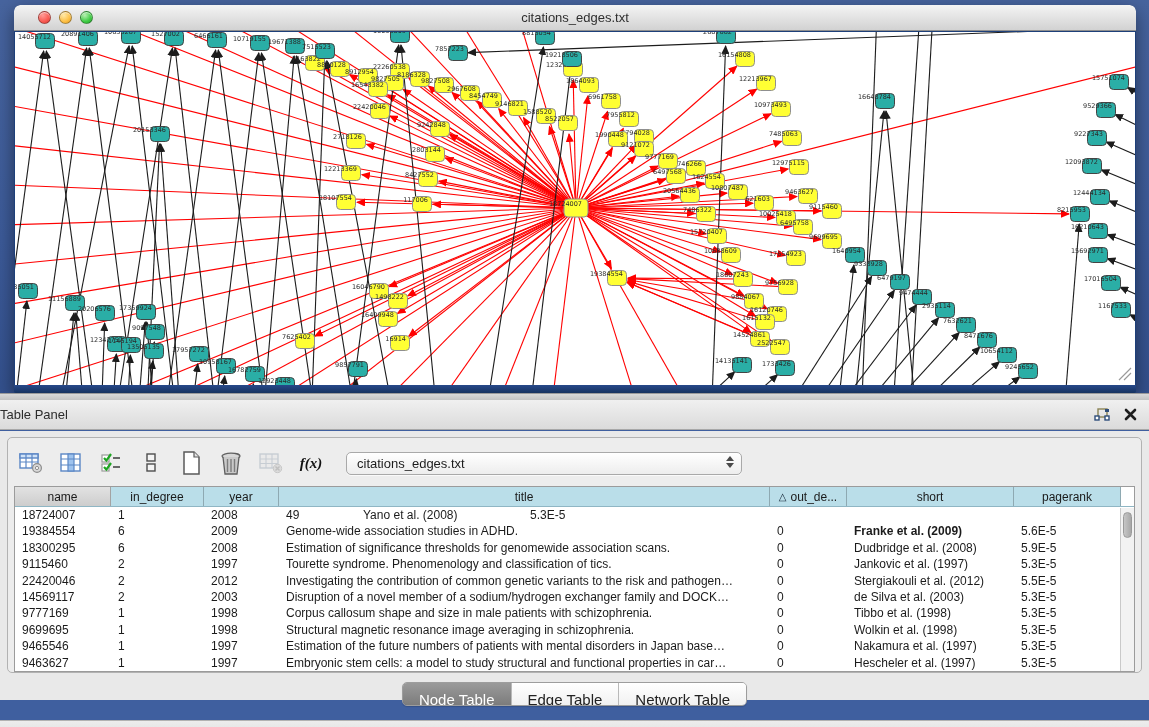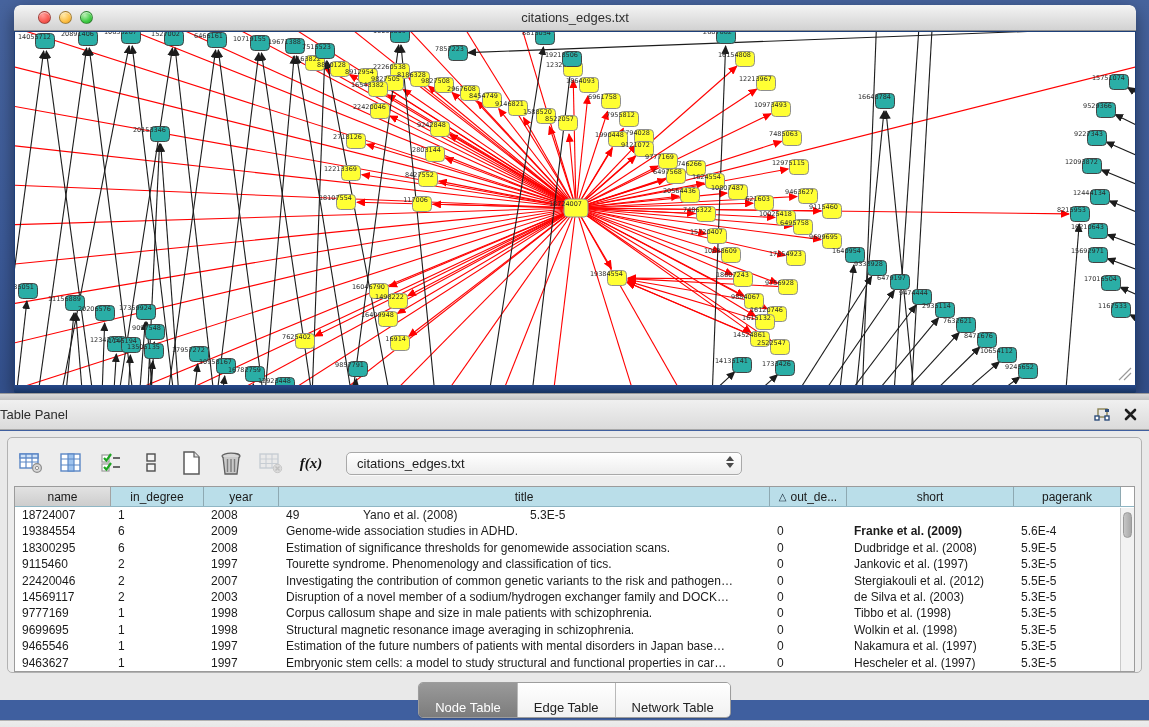--- a/index.html
+++ b/index.html
@@ -66,21 +66,21 @@
   .trow { display:flex; height:16.4px; font-size:12px; color:#1b1b1b; }
   .td { padding-left:7px; white-space:nowrap; overflow:hidden; text-overflow:clip; line-height:16.4px; }
   .vscroll { position:absolute; right:0; top:21px; bottom:0; width:14px; background:#f2f2f2;
              border-left:1px solid #c9c9c9; }
   .vthumb { position:absolute; left:2px; top:4px; width:9px; height:26px; border-radius:5px;
             background:linear-gradient(90deg,#c6c6c6,#a8a8a8); border:1px solid #9a9a9a; }
 
   .tabs { position:absolute; left:0; top:244px; width:100%; display:flex; justify-content:center; }
   .seg { display:flex; border:1px solid #9d9d9d; border-radius:5px; overflow:hidden;
          box-shadow:0 1px 1px rgba(0,0,0,.15); }
-  .seg button { font-family:"Liberation Sans",sans-serif; font-size:13px; padding:17px 16px; height:22px;
+  .seg button { font-family:"Liberation Sans",sans-serif; font-size:15px; padding:8px 16px; height:22px;
                 border:none; background:linear-gradient(180deg,#ffffff,#f1f1f1); color:#222;
                 border-right:1px solid #b9b9b9; cursor:default; }
   .seg button:last-child { border-right:none; }
   .seg button.active { background:linear-gradient(180deg,#9a9a9a,#7c7c7c); color:#fff; }
 
   
   .statusbar { position:absolute; left:0; top:720px; width:1149px; height:27px;
                background:linear-gradient(180deg,#ededed,#d6d6d6); border-top:1px solid #b2b2b2;
                display:flex; align-items:center; justify-content:flex-end; }
   .mem-label { font-size:12px; color:#222; margin-right:8px; }
@@ -856,21 +856,21 @@
             <div class="td" style="width: 167px;">Yano et al. (2008)</div>
             <div class="td" style="width: 107px;">5.3E-5</div>
           </div>
           <div class="trow">
             <div class="td" style="width: 96px;">19384554</div>
             <div class="td" style="width: 93px;">6</div>
             <div class="td" style="width: 75px;">2009</div>
             <div class="td" style="width: 491px;">Genome-wide association studies in ADHD.</div>
             <div class="td" style="width: 77px;">0</div>
             <div class="td" style="width: 167px; font-weight: bold;">Franke et al. (2009)</div>
-            <div class="td" style="width: 107px;">5.6E-4</div>
+            <div class="td" style="width: 107px;">5.6E-5</div>
           </div>
           <div class="trow">
             <div class="td" style="width: 96px;">18300295</div>
             <div class="td" style="width: 93px;">6</div>
             <div class="td" style="width: 75px;">2008</div>
             <div class="td" style="width: 491px;">Estimation of significance thresholds for genomewide association scans.</div>
             <div class="td" style="width: 77px;">0</div>
             <div class="td" style="width: 167px;">Dudbridge et al. (2008)</div>
             <div class="td" style="width: 107px;">5.9E-5</div>
           </div>
@@ -879,21 +879,21 @@
             <div class="td" style="width: 93px;">2</div>
             <div class="td" style="width: 75px;">1997</div>
             <div class="td" style="width: 491px;">Tourette syndrome. Phenomenology and classification of tics.</div>
             <div class="td" style="width: 77px;">0</div>
             <div class="td" style="width: 167px;">Jankovic et al. (1997)</div>
             <div class="td" style="width: 107px;">5.3E-5</div>
           </div>
           <div class="trow">
             <div class="td" style="width: 96px;">22420046</div>
             <div class="td" style="width: 93px;">2</div>
-            <div class="td" style="width: 75px;">2007</div>
+            <div class="td" style="width: 75px;">2012</div>
             <div class="td" style="width: 491px;">Investigating the contribution of common genetic variants to the risk and pathogen…</div>
             <div class="td" style="width: 77px;">0</div>
             <div class="td" style="width: 167px;">Stergiakouli et al. (2012)</div>
             <div class="td" style="width: 107px;">5.5E-5</div>
           </div>
           <div class="trow">
             <div class="td" style="width: 96px;">14569117</div>
             <div class="td" style="width: 93px;">2</div>
             <div class="td" style="width: 75px;">2003</div>
             <div class="td" style="width: 491px;">Disruption of a novel member of a sodium/hydrogen exchanger family and DOCK…</div>

